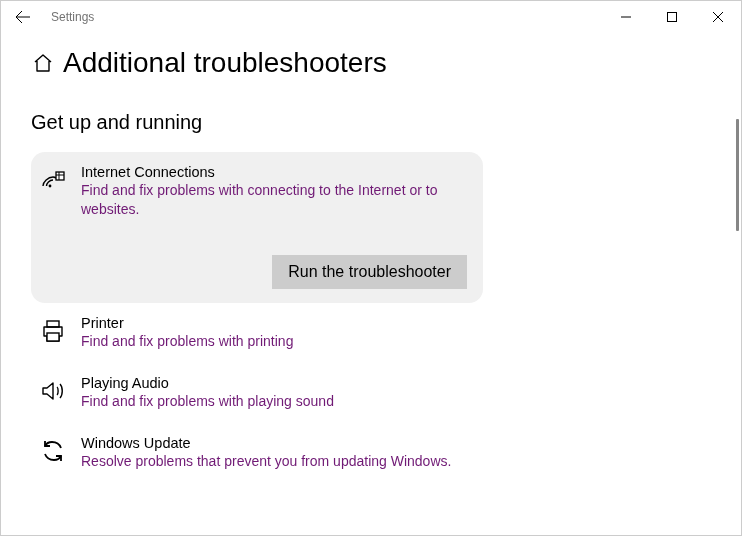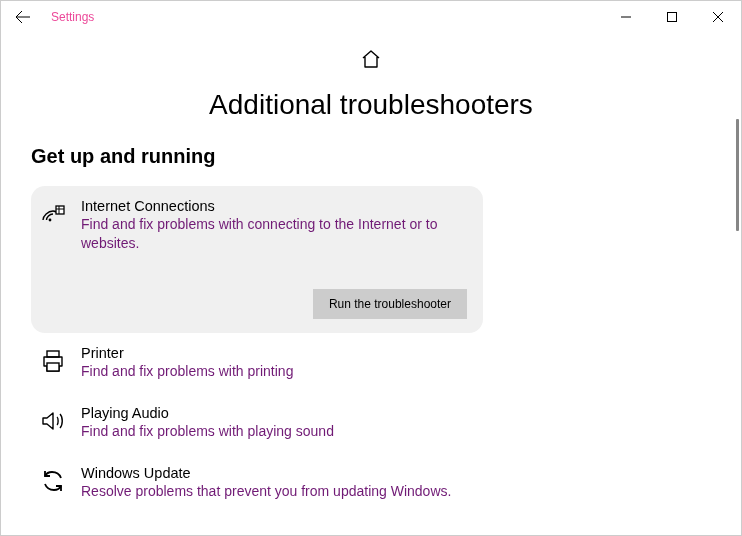--- a/index.html
+++ b/index.html
@@ -19,55 +19,54 @@
     padding-left: 12px;
   }
   .back-arrow {
     width: 20px; height: 20px;
     display: flex; align-items: center; justify-content: center;
     cursor: pointer;
     margin-right: 18px;
   }
   .titlebar .app-title {
     font-size: 12px;
-    color: #ec4899;
+    color: #737373;
   }
   .win-controls {
     margin-left: auto;
     display: flex;
   }
   .win-btn {
     width: 46px; height: 32px;
     display: flex; align-items: center; justify-content: center;
     cursor: pointer;
   }
   .content {
     padding: 14px 30px 0 30px;
     position: relative;
   }
   .page-header {
     display: flex;
     align-items: center;
-    gap: 18px;
-    margin-bottom: 24px;
-    flex-direction: column;
+    gap: 8px;
+    margin-bottom: 32px;
   }
   .home-icon {
     width: 24px; height: 24px;
     display: flex; align-items: center; justify-content: center;
     cursor: pointer;
   }
   .page-title {
     font-size: 28px;
     font-weight: 400;
     color: #000;
   }
   .section-title {
     font-size: 20px;
-    font-weight: 700;
+    font-weight: 400;
     margin-bottom: 18px;
   }
   .troubleshooter-list {
     width: 452px;
   }
   .item {
     display: flex;
     align-items: flex-start;
     padding: 12px 12px 12px 8px;
     cursor: default;
@@ -102,21 +101,21 @@
     font-size: 14px;
     color: #701a75;
     line-height: 1.35;
     margin-top: 1px;
   }
   .run-btn {
     align-self: flex-end;
     background: #ccc;
     border: none;
     padding: 8px 16px;
-    font-size: 12px;
+    font-size: 16px;
     font-family: inherit;
     cursor: pointer;
     margin-top: 22px;
     margin-right: 4px;
   }
   .scroll-indicator {
     position: absolute;
     right: 2px;
     top: 118px;
     width: 3px;

